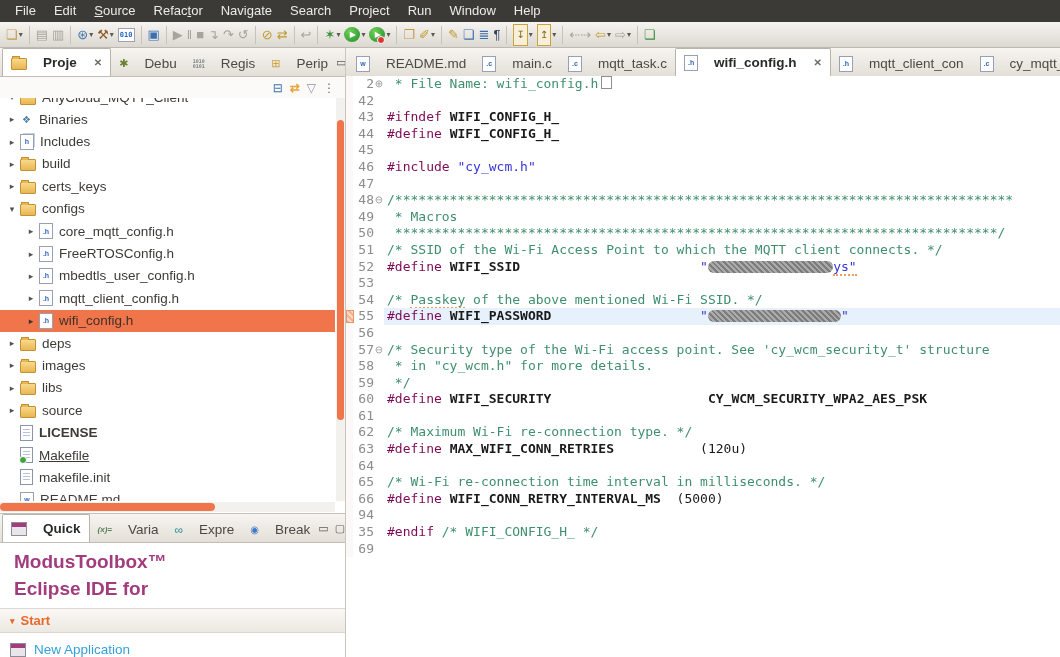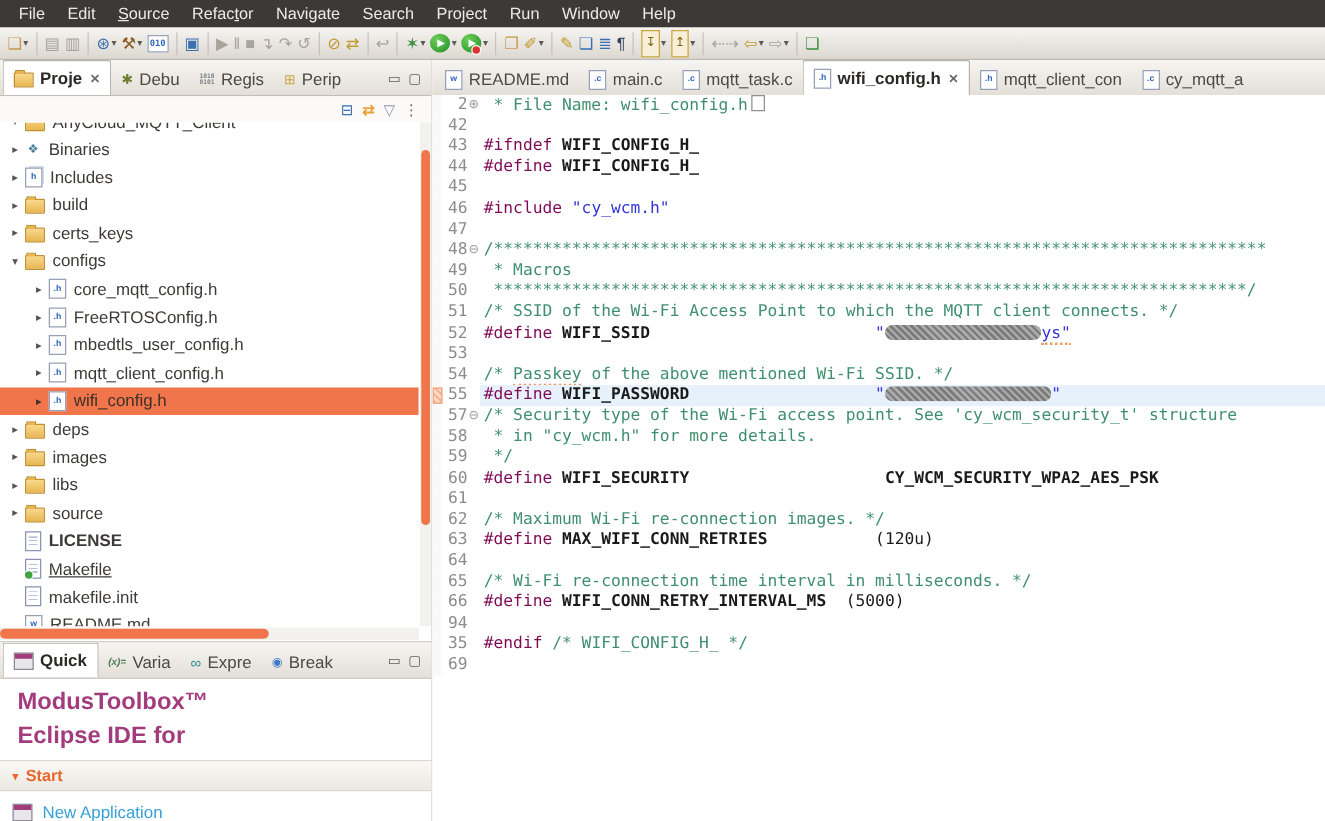--- a/index.html
+++ b/index.html
@@ -39,21 +39,21 @@
        border-radius:50%;background:#D33;border:1px solid #fff}
   
   .main{position:absolute;top:48px;left:0;right:0;bottom:0}
   .leftcol{position:absolute;left:0;top:0;width:345px;bottom:0;background:#fff;
            border-right:1px solid #C9C5BD}
   .editorcol{position:absolute;left:346px;top:0;right:0;bottom:0;background:#fff}
   
   .tabbar{display:flex;align-items:flex-end;height:28px;
           background:linear-gradient(#F7F5F1,#E3DFD8);border-bottom:1px solid #C2BEB6;
           padding-left:2px;overflow:hidden;white-space:nowrap}
-  .tab{flex:none;display:inline-flex;align-items:center;gap:5px;height:25px;
+  .tab{flex:none;display:inline-flex;align-items:center;gap:16px;height:25px;
        padding:0 8px;font-size:13.5px;color:#4B4945;cursor:default}
   .tab.active{background:#fff;border:1px solid #B8B4AC;border-bottom:none;
        border-radius:2px 2px 0 0;color:#2B2A28;font-weight:bold;height:27px}
   .tclose{font-size:10px;color:#6B6965;margin-left:1px}
   .winbtns{margin-left:auto;display:flex;gap:6px;align-items:center;
        padding:0 8px 7px 0;color:#5E5C57;font-size:11px}
   .winbtns span{cursor:default}
   
   .fi{display:inline-flex;align-items:center;justify-content:center;flex:none}
   .fi-doc{width:12px;height:14px;background:#fff;border:1px solid #98A0B8;
@@ -600,20 +600,28 @@
           </span>
           <span class="gutter">
             <span class="lnum">55</span>
             <span class="fold"></span>
           </span>
           <span class="ctext"><span class="tk-dir">#define</span><span class="tk-plain"> </span><span class="tk-id">WIFI_PASSWORD</span><span class="tk-plain">                   </span><span class="tk-str">"</span><span class="redact" style="width: 133.11px;"></span><span class="tk-str">"</span></span>
         </div>
         <div class="crow">
           <span class="ruler"></span>
           <span class="gutter">
+            <span class="lnum">56</span>
+            <span class="fold"></span>
+          </span>
+          <span class="ctext"></span>
+        </div>
+        <div class="crow">
+          <span class="ruler"></span>
+          <span class="gutter">
             <span class="lnum">57</span>
             <span class="fold">⊖</span>
           </span>
           <span class="ctext"><span class="tk-com">/* Security type of the Wi-Fi access point. See 'cy_wcm_security_t' structure</span></span>
         </div>
         <div class="crow">
           <span class="ruler"></span>
           <span class="gutter">
             <span class="lnum">58</span>
             <span class="fold"></span>
@@ -643,21 +651,21 @@
             <span class="fold"></span>
           </span>
           <span class="ctext"></span>
         </div>
         <div class="crow">
           <span class="ruler"></span>
           <span class="gutter">
             <span class="lnum">62</span>
             <span class="fold"></span>
           </span>
-          <span class="ctext"><span class="tk-com">/* Maximum Wi-Fi re-connection images. */</span></span>
+          <span class="ctext"><span class="tk-com">/* Maximum Wi-Fi re-connection type. */</span></span>
         </div>
         <div class="crow">
           <span class="ruler"></span>
           <span class="gutter">
             <span class="lnum">63</span>
             <span class="fold"></span>
           </span>
           <span class="ctext"><span class="tk-dir">#define</span><span class="tk-plain"> </span><span class="tk-id">MAX_WIFI_CONN_RETRIES</span><span class="tk-plain">           </span><span class="tk-plain">(120u)</span></span>
         </div>
         <div class="crow">

